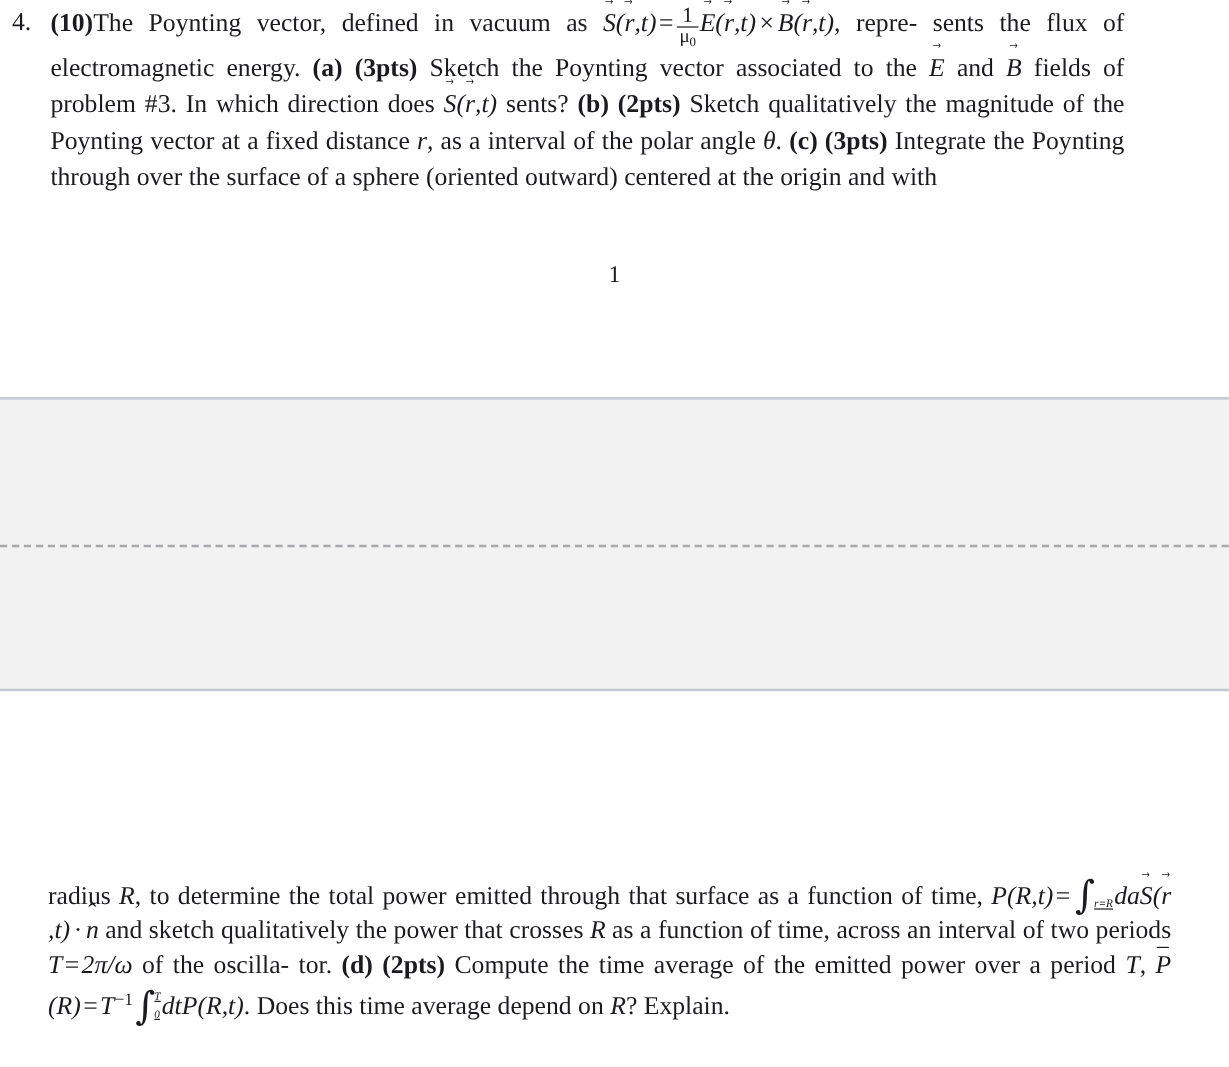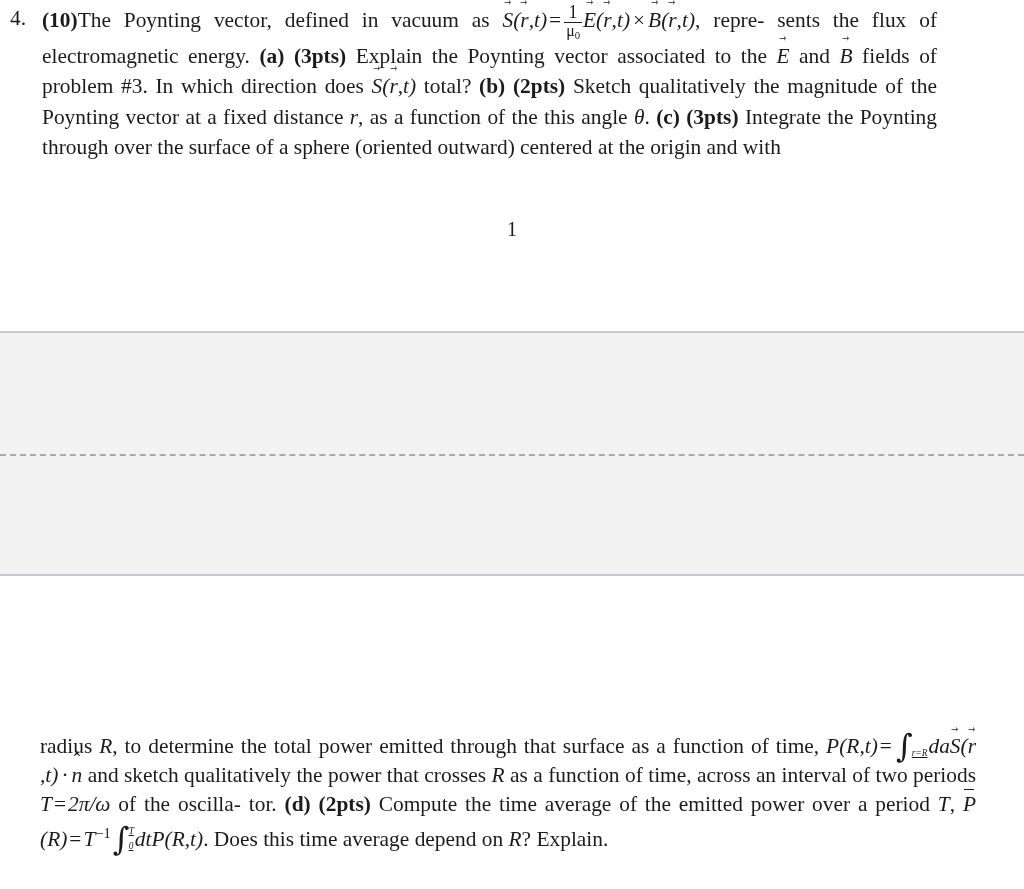--- a/index.html
+++ b/index.html
@@ -181,22 +181,22 @@
     border-top: 2.5px dashed #a9a9ad;
   }
 </style>
 </head>
 <body>
 
 <div class="page-block" style="top:3px;">
   <div class="prob">
     <span class="prob-num">4.</span><span class="bf">(10)</span><span>The Poynting vector, defined in vacuum as </span><span class="mi"><span class="vec">S</span>(<span class="vec">r</span>,<span>t</span>)<span class="op">=</span><span class="frac"><span class="num mn">1</span><span class="den mn"><span>μ</span><span class="sub">0</span></span></span><span class="vec">E</span>(<span class="vec">r</span>,<span>t</span>)<span class="times">×</span><span class="vec">B</span>(<span class="vec">r</span>,<span>t</span>)</span><span>, repre-</span>
     <span>sents the flux of electromagnetic energy. </span><span class="bf">(a)</span>&nbsp;<span class="bf">(3pts)</span>
-    <span>Explain the Poynting vector associated to the </span><span class="vec mi">E</span><span> and </span><span class="vec mi">B</span><span> fields of problem #3. In which direction does </span><span class="mi"><span class="vec">S</span>(<span class="vec">r</span>,<span>t</span>)</span><span> total? </span><span class="bf">(b)</span>&nbsp;<span class="bf">(2pts)</span>
-    <span>Sketch qualitatively the magnitude of the Poynting vector at a fixed distance </span><span class="mi">r</span><span>, as a function of the this angle </span><span class="mi">θ</span><span>. </span><span class="bf">(c)</span>&nbsp;<span class="bf">(3pts)</span>
+    <span>Sketch the Poynting vector associated to the </span><span class="vec mi">E</span><span> and </span><span class="vec mi">B</span><span> fields of problem #3. In which direction does </span><span class="mi"><span class="vec">S</span>(<span class="vec">r</span>,<span>t</span>)</span><span> sents? </span><span class="bf">(b)</span>&nbsp;<span class="bf">(2pts)</span>
+    <span>Sketch qualitatively the magnitude of the Poynting vector at a fixed distance </span><span class="mi">r</span><span>, as a interval of the polar angle </span><span class="mi">θ</span><span>. </span><span class="bf">(c)</span>&nbsp;<span class="bf">(3pts)</span>
     <span>Integrate the Poynting through over the surface of a sphere (oriented outward) centered at the origin and with</span>
   </div>
 </div>
 
 <div class="page-number" style="top:218px;">1</div>
 
 <div class="separator-band" style="top:331px; height:245px;">
   <div class="band-dashed-divider" style="top:121px;"></div>
 </div>
 

